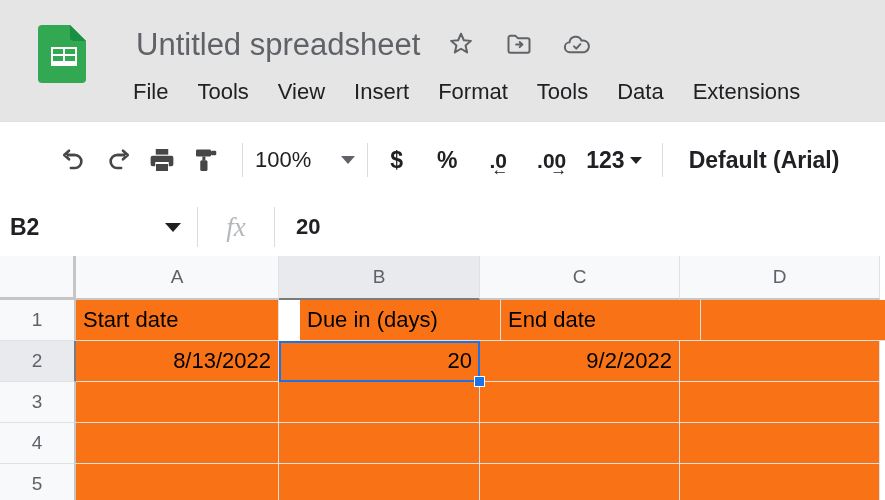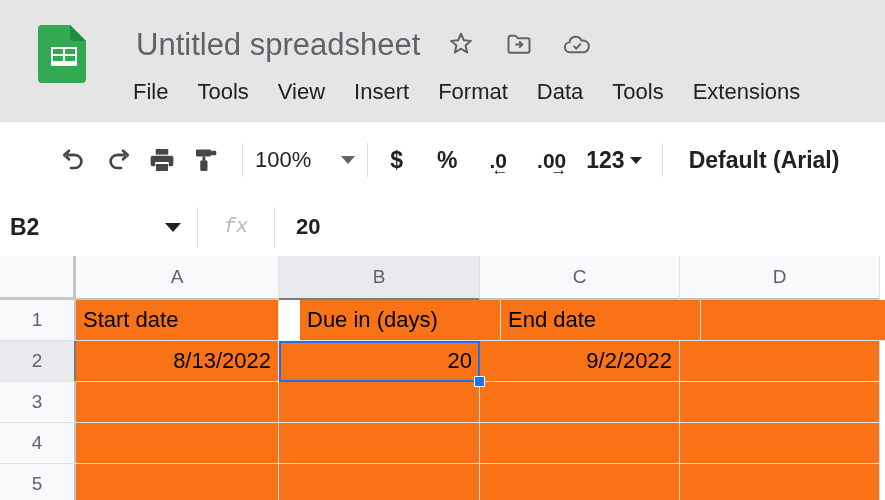--- a/index.html
+++ b/index.html
@@ -242,23 +242,23 @@
     flex: none;
   }
   .fx-box {
     width: 76px;
     display: flex;
     align-items: center;
     justify-content: center;
     flex: none;
   }
   .fx-text {
-    font-family: Liberation Mono, monospace;
+    font-family: Liberation Serif, serif;
     font-style: italic;
-    font-size: 20px;
+    font-size: 27px;
     color: #b5b8bb;
     line-height: 1;
   }
   .formula-input {
     flex: 1;
     padding-left: 21px;
     font-size: 22px;
     color: #202124;
     cursor: text;
     font-weight: 700;
@@ -415,22 +415,22 @@
         </div>
       </div>
     </div>
 
     <div class="menubar">
       <div class="menu-item">File</div>
       <div class="menu-item">Tools</div>
       <div class="menu-item">View</div>
       <div class="menu-item">Insert</div>
       <div class="menu-item">Format</div>
+      <div class="menu-item">Tools</div>
       <div class="menu-item">Data</div>
-      <div class="menu-item">Tools</div>
       <div class="menu-item">Extensions</div>
     </div>
 
     <div class="header-divider"></div>
   </div>
 
   <div class="toolbar">
     <div style="width:52px;flex:none;"></div>
 
     <div class="tb-icon">

